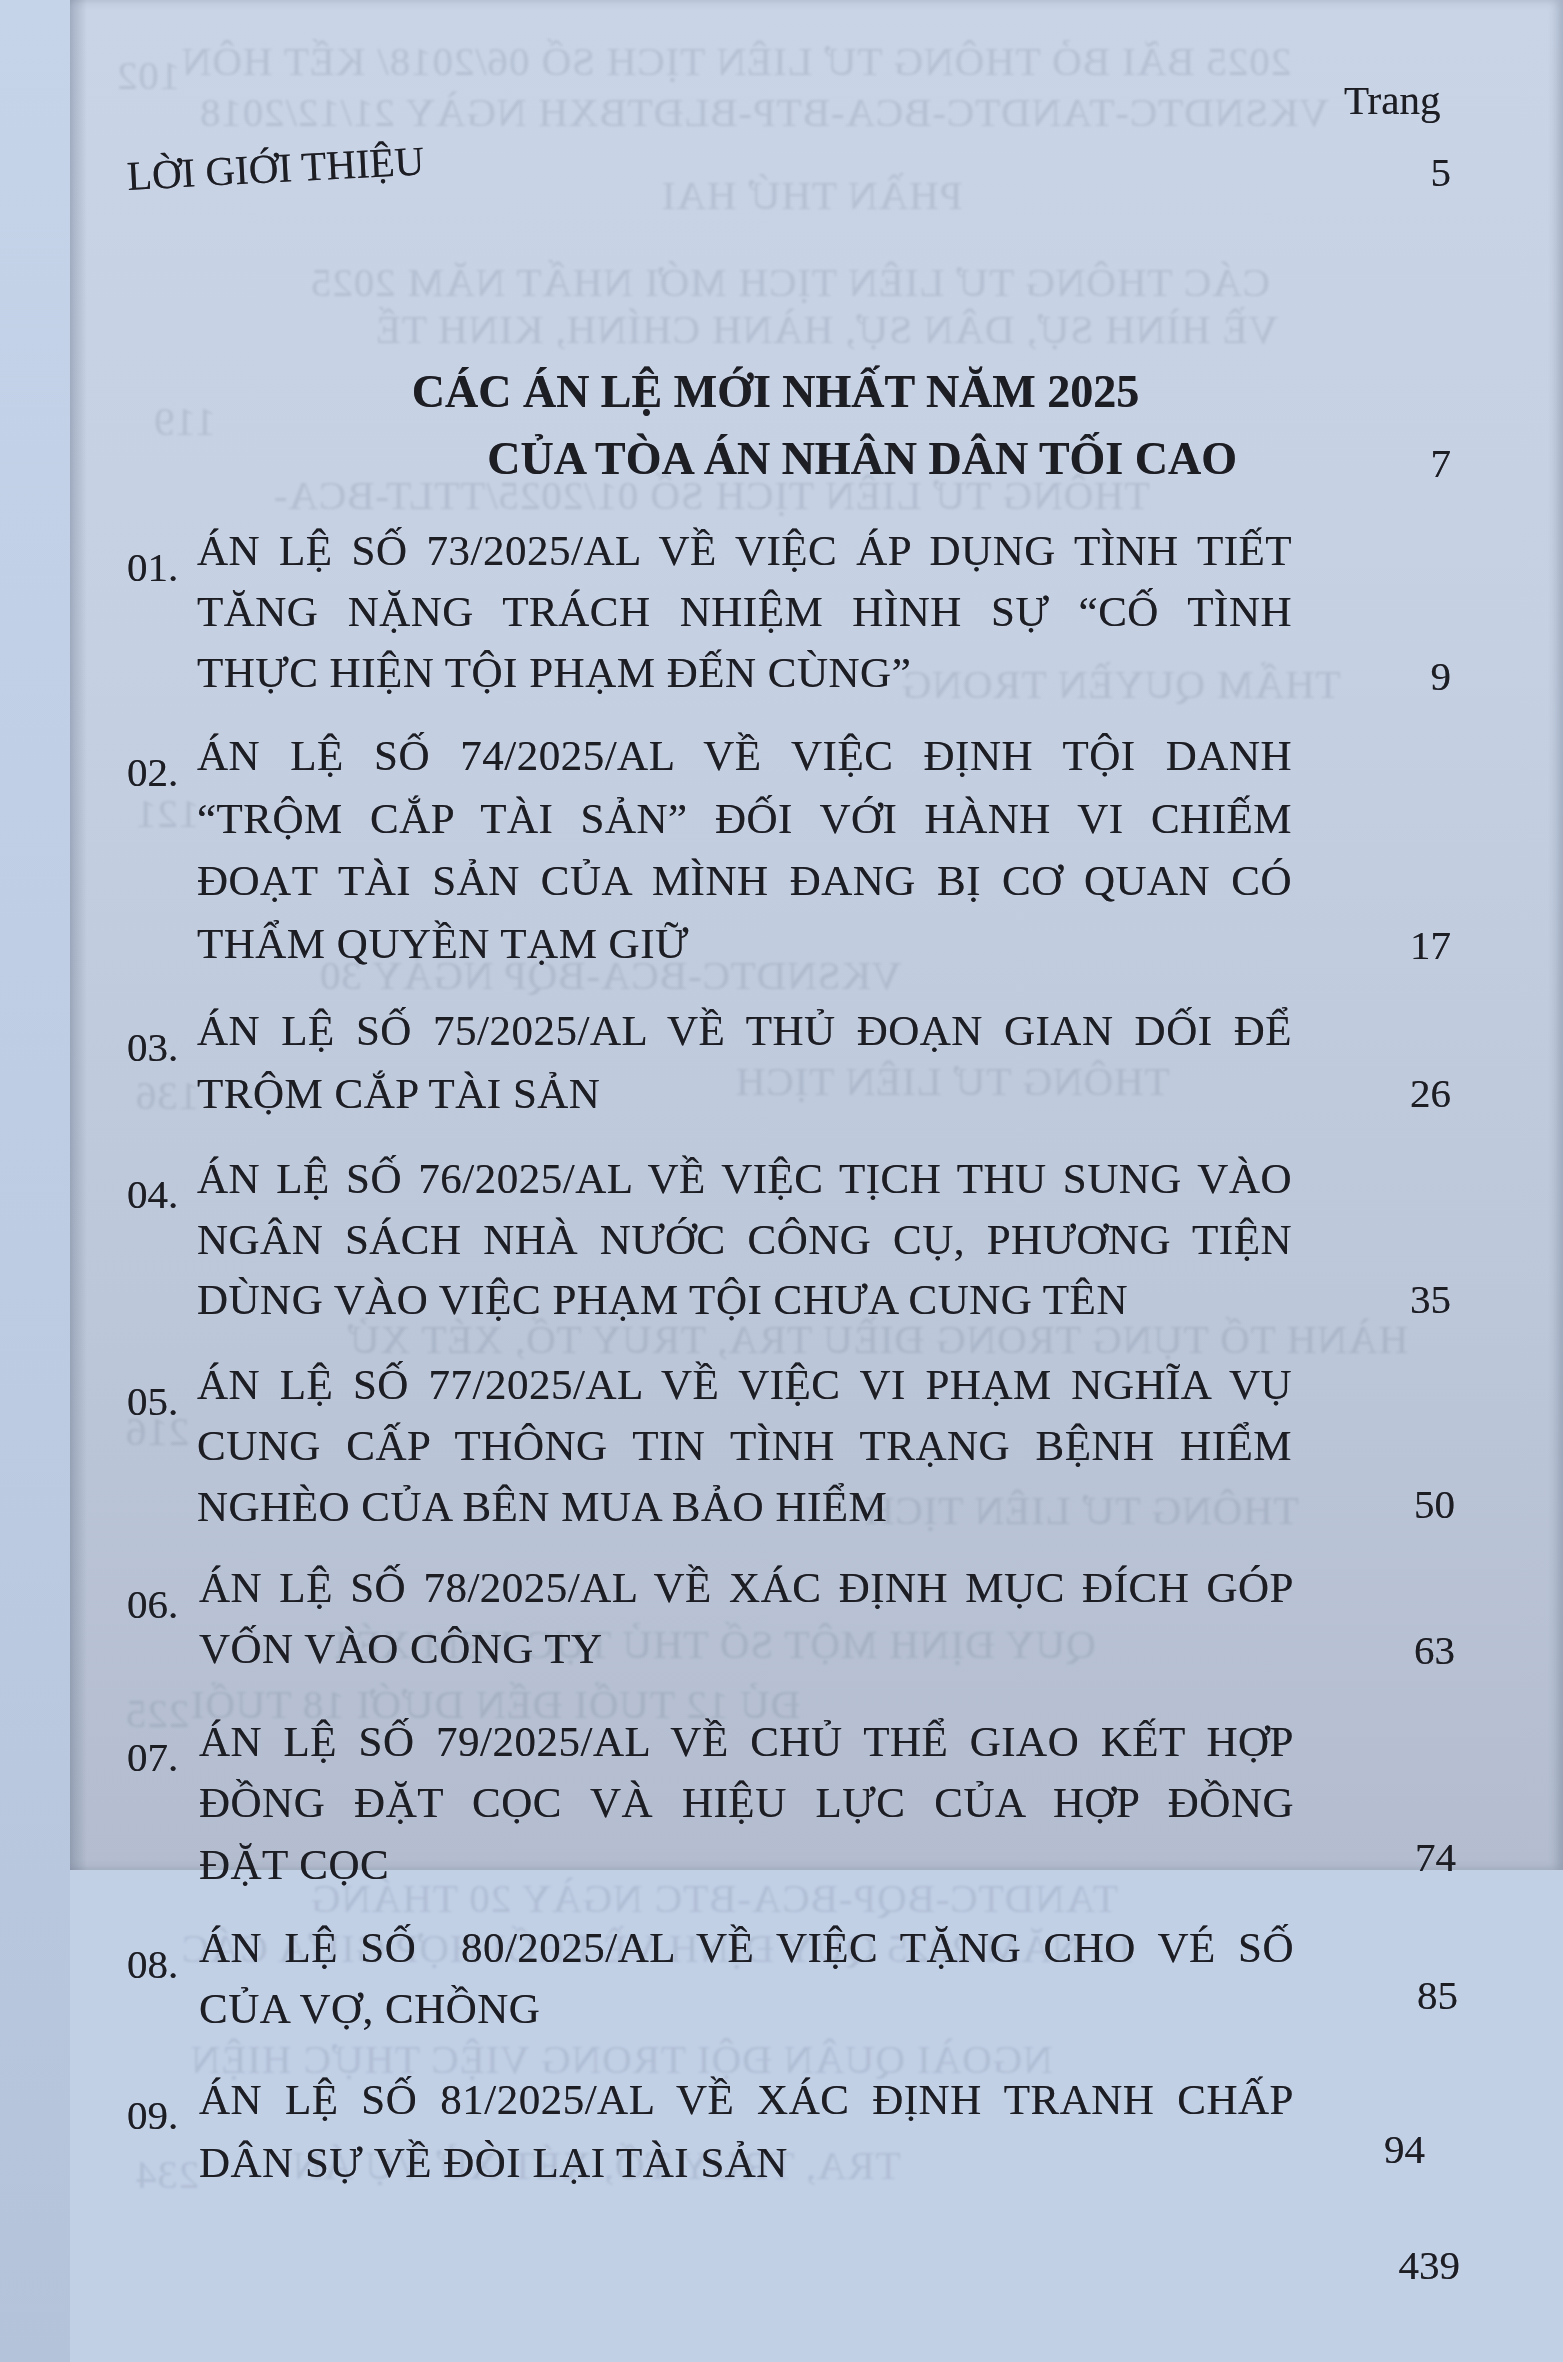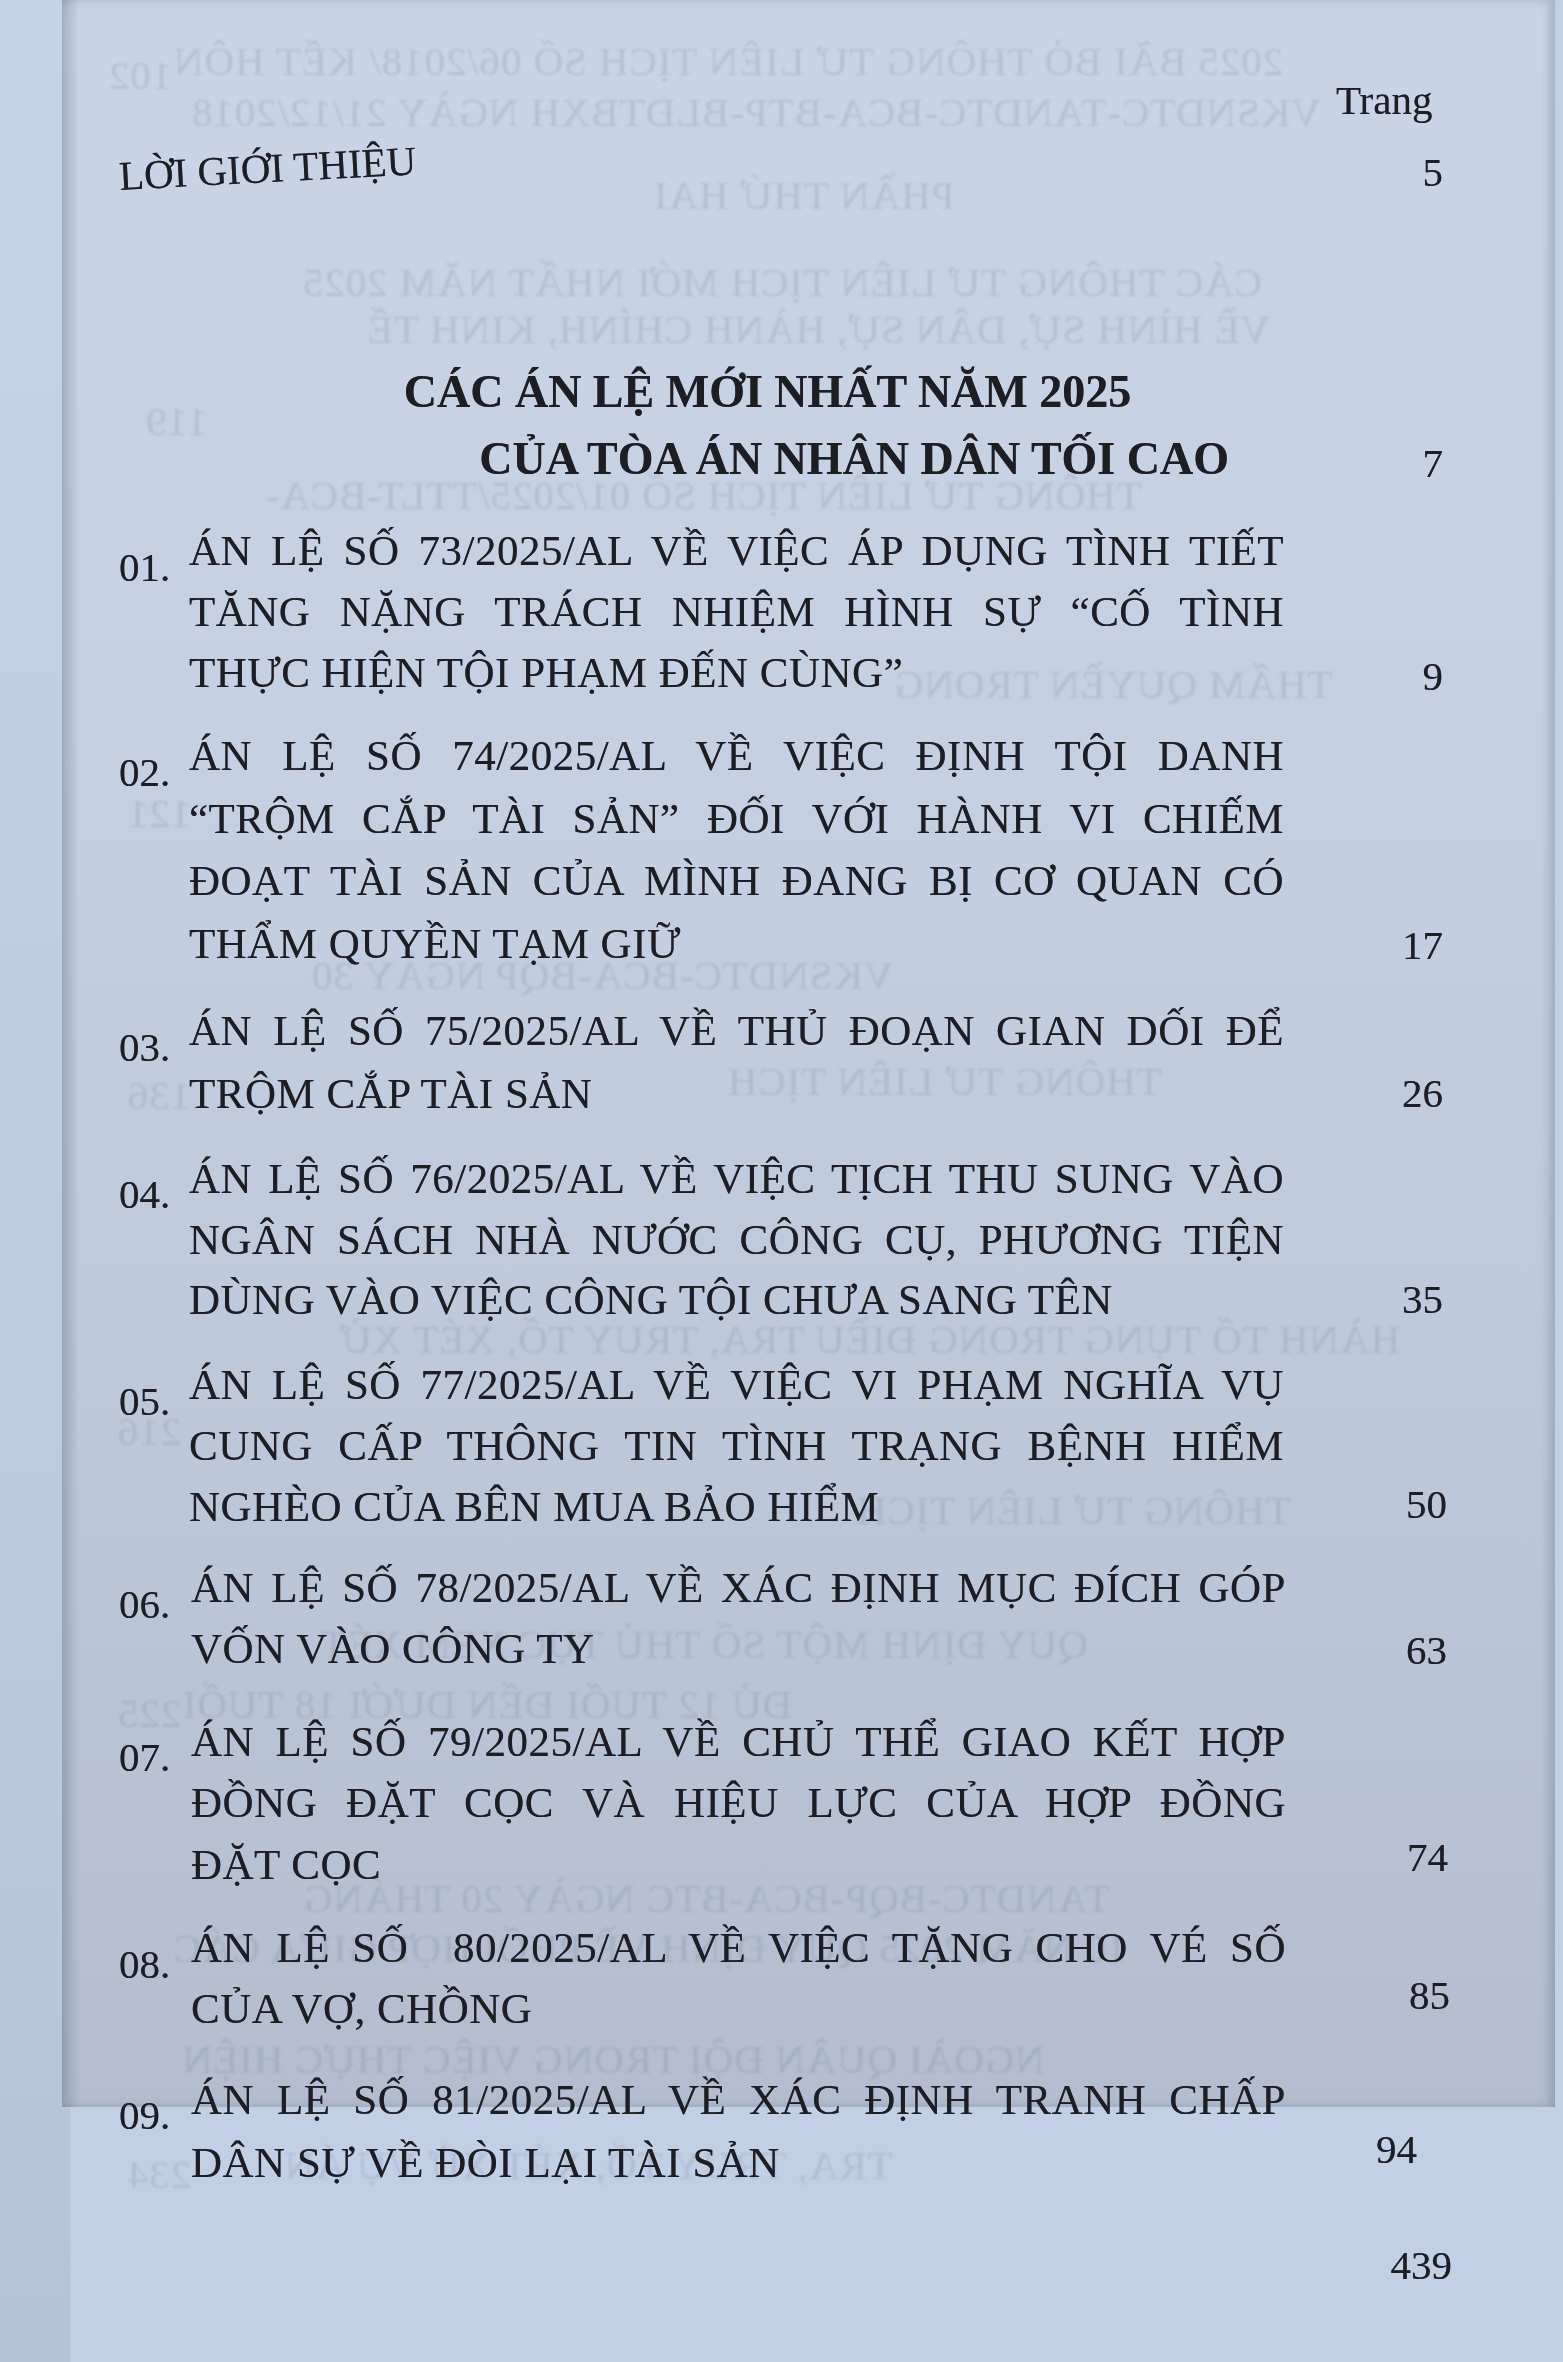--- a/index.html
+++ b/index.html
@@ -15,22 +15,22 @@
     font-family: "Liberation Serif", "DejaVu Serif", serif;
   }
   .left-margin {
     position: absolute;
     left: 0; top: 0;
     width: 70px; height: 2363px;
     background: linear-gradient(180deg, #c6d4ea 0%, #bccbe2 60%, #b5c3da 100%);
   }
   .page {
     position: absolute;
-    left: 62px; top: 0;
-    width: 1493px; height: 2107px;
+    left: 70px; top: 0;
+    width: 1493px; height: 1870px;
     background: linear-gradient(180deg, #c9d4e6 0%, #c5d0e2 35%, #bcc7d9 70%, #b3bdcf 100%);
     box-shadow: -5.5px 0 9.2px rgba(60,70,95,0.25) inset;
   }
   .page::before {
     content: "";
     position: absolute;
     left: 0; top: 0;
     width: 16.6px; height: 100%;
     background: linear-gradient(90deg, rgba(70,80,105,0.28), rgba(70,80,105,0));
   }
@@ -133,21 +133,21 @@
     <div class="txt num" style="left:57px; top:1023px;">03.</div>
     <div class="txt line just" style="left:127px; top:1006px;">ÁN LỆ SỐ 75/2025/AL VỀ THỦ ĐOẠN GIAN DỐI ĐỂ</div>
     <div class="txt line" style="left:127px; top:1069px;">TRỘM CẮP TÀI SẢN</div>
     <div class="txt pg" style="left:1270px; top:1069px;">26</div>
   </div>
 
   <div>
     <div class="txt num" style="left:57px; top:1170px;">04.</div>
     <div class="txt line just" style="left:127px; top:1154px;">ÁN LỆ SỐ 76/2025/AL VỀ VIỆC TỊCH THU SUNG VÀO</div>
     <div class="txt line just" style="left:127px; top:1215px;">NGÂN SÁCH NHÀ NƯỚC CÔNG CỤ, PHƯƠNG TIỆN</div>
-    <div class="txt line" style="left:127px; top:1275px;">DÙNG VÀO VIỆC CÔNG TỘI CHƯA SANG TÊN</div>
+    <div class="txt line" style="left:127px; top:1275px;">DÙNG VÀO VIỆC PHẠM TỘI CHƯA CUNG TÊN</div>
     <div class="txt pg" style="left:1270px; top:1275px;">35</div>
   </div>
 
   <div>
     <div class="txt num" style="left:57px; top:1377px;">05.</div>
     <div class="txt line just" style="left:127px; top:1360px;">ÁN LỆ SỐ 77/2025/AL VỀ VIỆC VI PHẠM NGHĨA VỤ</div>
     <div class="txt line just" style="left:127px; top:1421px;">CUNG CẤP THÔNG TIN TÌNH TRẠNG BỆNH HIỂM</div>
     <div class="txt line" style="left:127px; top:1482px;">NGHÈO CỦA BÊN MUA BẢO HIỂM</div>
     <div class="txt pg" style="left:1274px; top:1480px;">50</div>
   </div>

